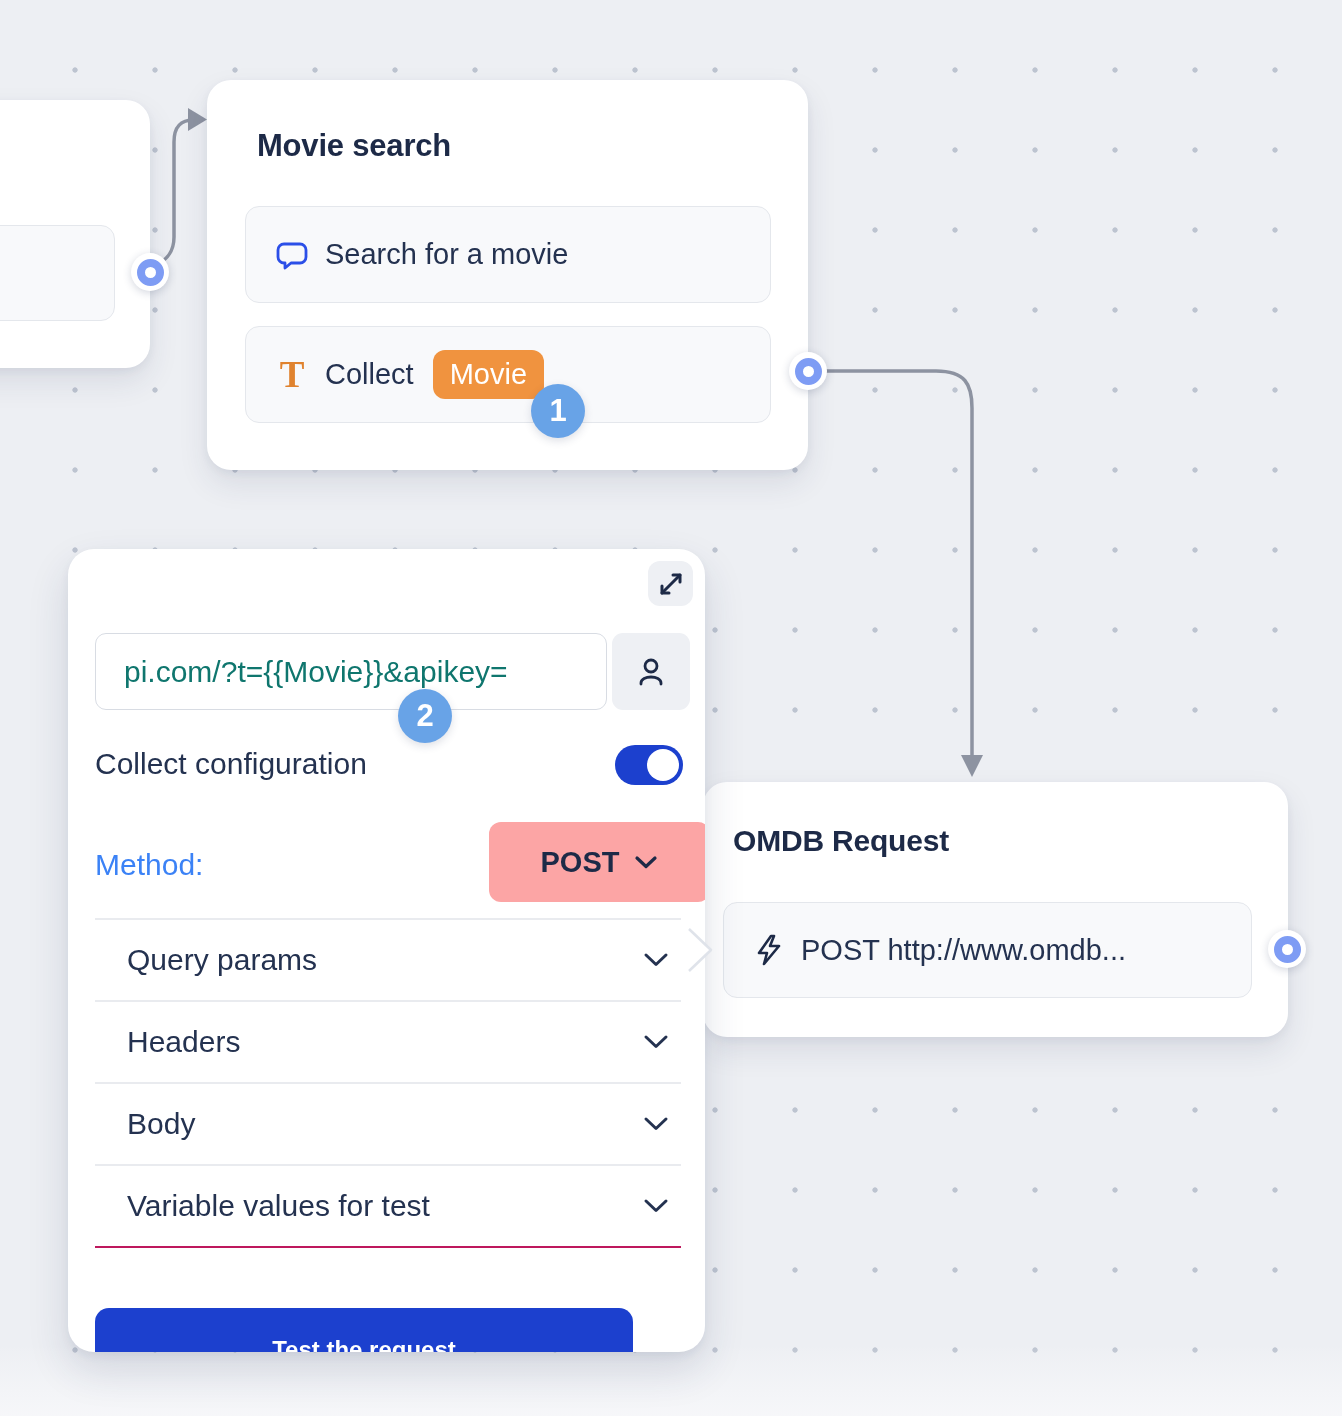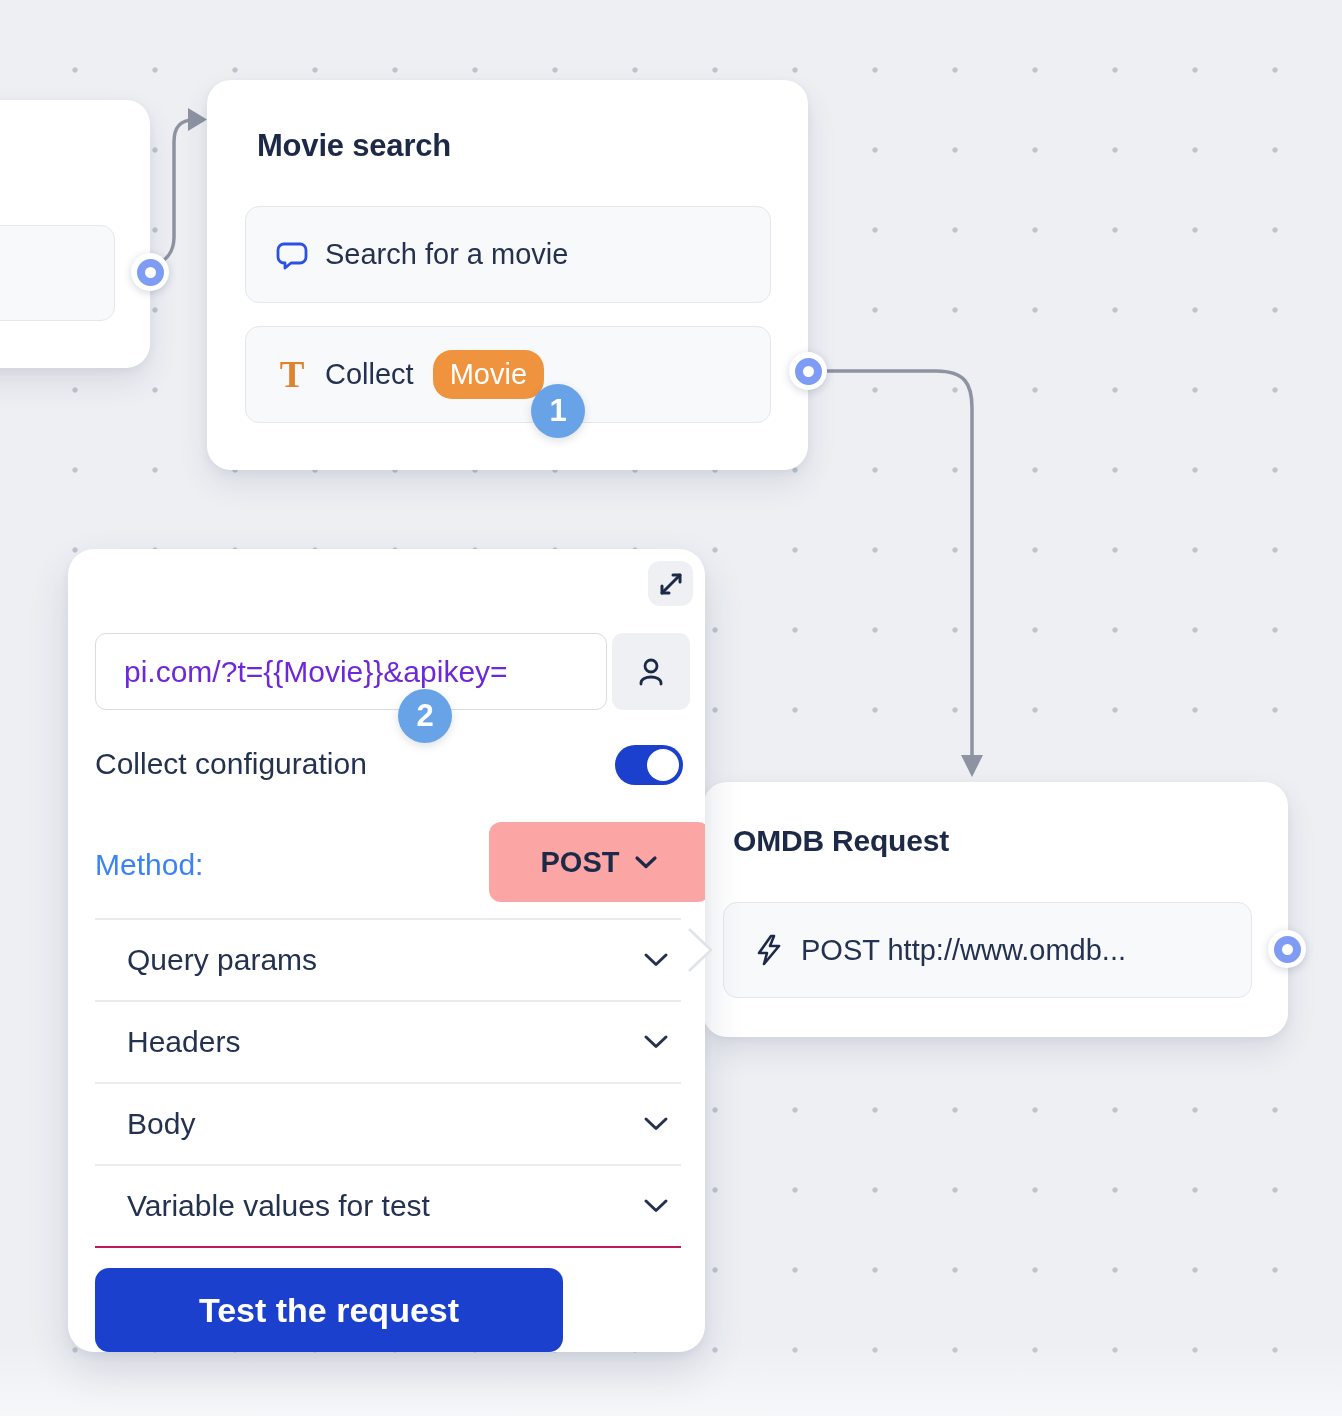--- a/index.html
+++ b/index.html
@@ -25,21 +25,21 @@
     position:absolute; background:#ffffff; border-radius:24px; z-index:2;
     box-shadow:0 14px 30px rgba(35,48,90,.10), 0 3px 8px rgba(35,48,90,.06);
   }
   .node-title { position:absolute; font-size:31px; font-weight:700; color:#1d2a47; letter-spacing:-.2px; }
   .node-item {
     position:absolute; background:#f8f9fb; border:1.5px solid #e4e7ec; border-radius:14px;
     display:flex; align-items:center; padding:0 40px 0 30px; gap:17px;
     color:#243250; font-size:29px; white-space:nowrap; overflow:hidden;
   }
   .t-icon { font-family:"Liberation Serif", serif; font-size:37px; font-weight:700; color:#e0832f; width:32px; text-align:center; flex:0 0 auto; }
-  .var-badge { background:#f0933f; color:#fff; border-radius:19px; padding:8px 17px; font-size:29px; margin-left:2px; }
+  .var-badge { background:#f0933f; color:#fff; border-radius:12px; padding:8px 17px; font-size:29px; margin-left:2px; }
 
   .port {
     position:absolute; width:38px; height:38px; border-radius:50%; background:#fff; z-index:6;
     box-shadow:0 2px 8px rgba(35,48,90,.20);
     display:flex; align-items:center; justify-content:center;
   }
   .port-ring { width:27px; height:27px; border-radius:50%; border:8px solid #7e9cf4; background:#fff; }
 
   .step-badge {
     position:absolute; width:54px; height:54px; border-radius:50%; background:#68a3e7; z-index:7;
@@ -54,42 +54,42 @@
   }
   .icon-btn {
     position:absolute; background:#eef0f4; border:none; border-radius:12px; cursor:pointer;
     display:flex; align-items:center; justify-content:center;
   }
   .expand-btn { left:580px; top:12px; width:45px; height:45px; }
   .person-btn { left:544px; top:84px; width:78px; height:77px; border-radius:11px; }
   .url-input {
     position:absolute; left:27px; top:84px; width:512px; height:77px;
     border:1.5px solid #d8dce3; border-radius:11px; background:#fff;
-    font-family:inherit; font-size:30px; color:#6d28d9; padding:0 14px 0 28px; outline:none;
+    font-family:inherit; font-size:30px; color:#0f766e; padding:0 14px 0 28px; outline:none;
   }
   .adv-label   { position:absolute; left:27px; top:198px; font-size:30px; color:#243250; }
   .toggle      { position:absolute; left:547px; top:196px; width:68px; height:40px; border-radius:20px; background:#1c40ce; cursor:pointer; }
   .toggle-knob { position:absolute; right:4px; top:4px; width:32px; height:32px; border-radius:50%; background:#fff; }
   .method-label{ position:absolute; left:27px; top:299px; font-size:30px; color:#3b82f6; }
   .method-dropdown {
     position:absolute; left:421px; top:273px; width:221px; height:80px; background:#fca5a5;
     border-radius:12px; border:none; cursor:pointer;
     display:flex; align-items:center; justify-content:center; gap:15px;
     font-family:inherit; font-size:29px; font-weight:700; color:#1d2a47;
   }
   .sections { position:absolute; left:27px; top:369px; width:586px; border-bottom:2px solid #be185d; }
   .section-row {
     height:82px; border-top:2px solid #e9ebef; cursor:pointer;
     display:flex; align-items:center; justify-content:space-between;
     padding:0 12px 0 32px; font-size:30px; color:#243250;
   }
   .test-btn {
-    position:absolute; left:27px; top:719px; width:468px; height:84px;
+    position:absolute; left:27px; top:759px; width:538px; height:84px;
     background:#1c40ce; border:none; border-radius:14px; cursor:pointer;
-    color:#fff; font-size:34px; font-weight:700; font-family:inherit;
+    color:#fff; font-size:24px; font-weight:700; font-family:inherit;
     display:flex; align-items:center; justify-content:center;
   }
   .notch { position:absolute; left:686px; top:926px; z-index:6; }
 </style>
 </head>
 <body>
 
 <div class="canvas">
 
   <svg class="connectors" width="1342" height="1416">

